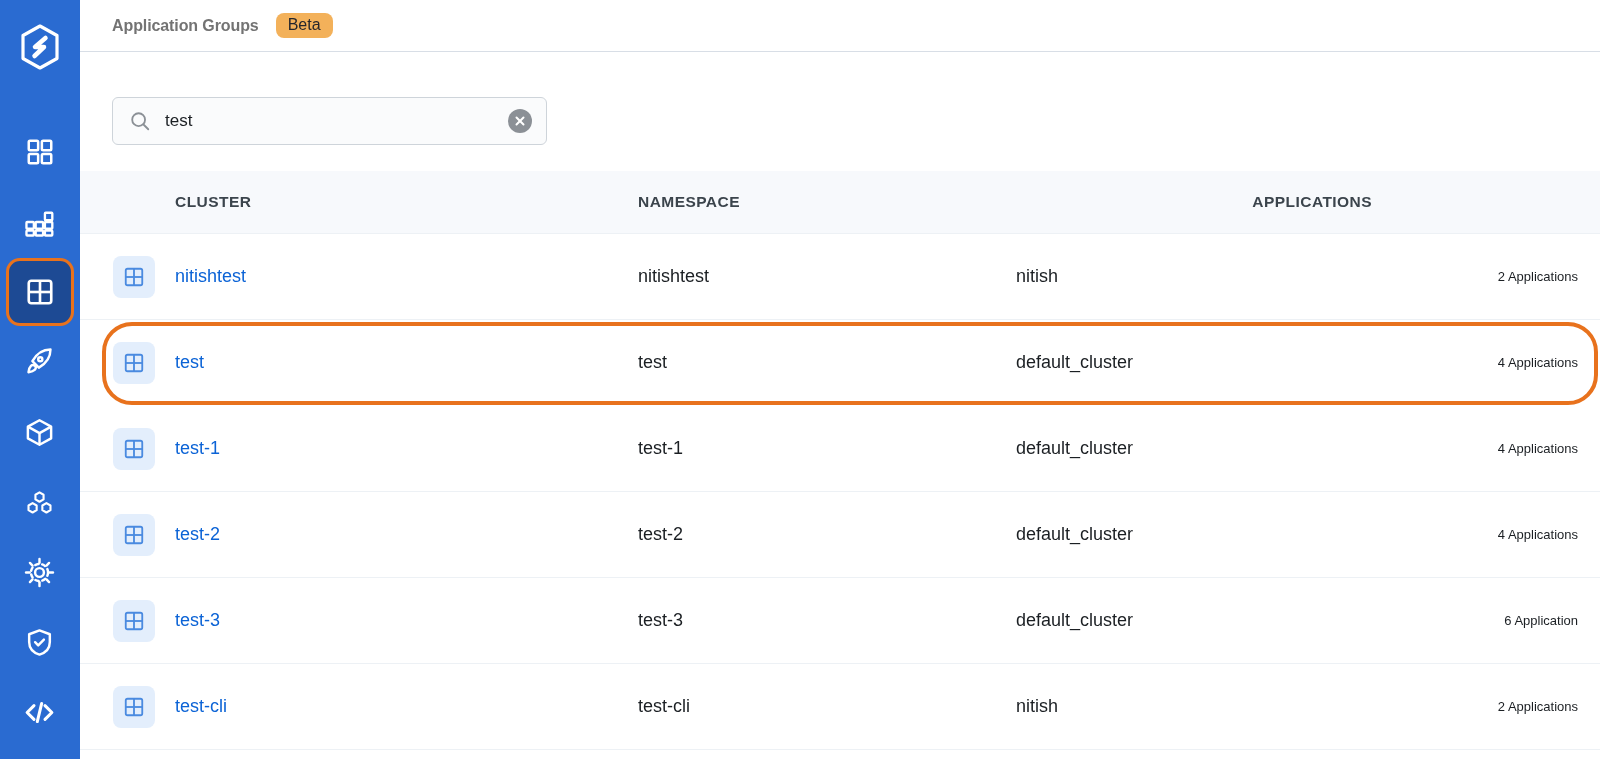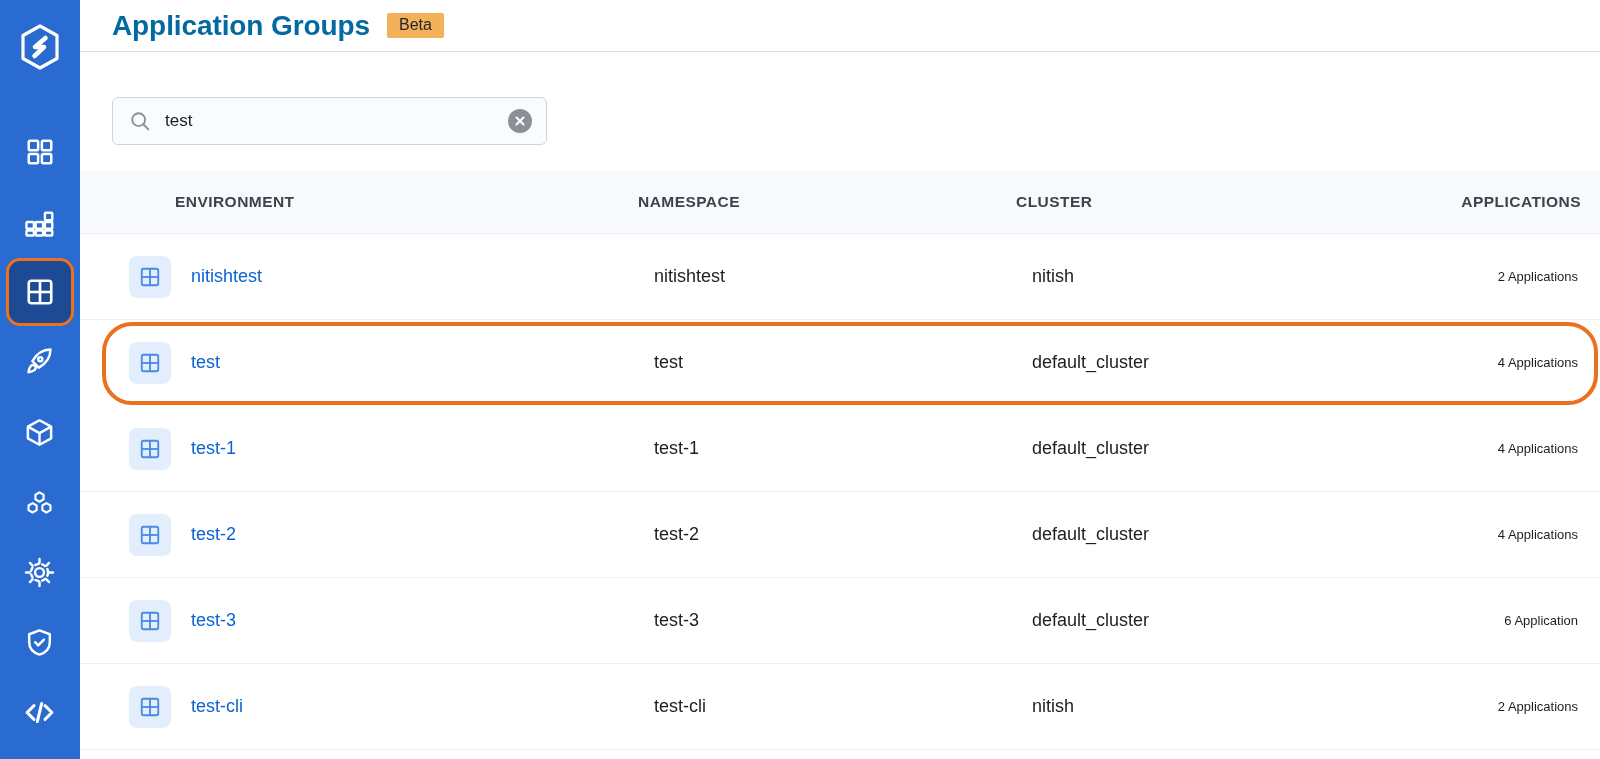--- a/index.html
+++ b/index.html
@@ -69,32 +69,32 @@
     overflow: hidden;
   }
   .page-header {
     height: 52px;
     border-bottom: 1px solid #d8dee6;
     display: flex;
     align-items: center;
     padding-left: 32px;
   }
   .page-title {
-    font-size: 28px;
+    font-size: 16px;
     font-weight: 600;
-    color: #0369a1;
+    color: #737373;
     letter-spacing: -0.1px;
   }
   .beta-badge {
     margin-left: 17px;
     background: #f3b15a;
     color: #25262c;
     font-size: 16px;
     font-weight: 400;
-    border-radius: 2px;
+    border-radius: 8px;
     padding: 4px 12px 5px 12px;
     line-height: 1;
   }
 
   
   .search-wrap {
     padding: 45px 0 0 32px;
   }
   .search-box {
     width: 435px;
@@ -150,21 +150,20 @@
     font-weight: 600;
     color: #3b444c;
     letter-spacing: 0.45px;
   }
   .th-apps { text-align: right; padding-right: 19px; }
 
   .row {
     height: 86px;
     border-bottom: 1px solid #edf1f5;
     position: relative;
-    padding-left: 16px;
   }
   .row.highlighted {
     border-bottom: 1px solid transparent;
   }
   .row.highlighted::after {
     content: "";
     position: absolute;
     left: 22px;
     right: 2px;
     top: 2px;
@@ -346,23 +345,22 @@
             <line x1="9.5" y1="2.5" x2="2.5" y2="9.5"></line>
           </svg>
         </span>
       </div>
     </div>
 
     <div class="table">
 
       <div class="row-grid thead">
         <div></div>
-        <div class="th">ENVIRONMENT</div>
+        <div class="th">CLUSTER</div>
         <div class="th">NAMESPACE</div>
-        <div class="th">CLUSTER</div>
         <div class="th th-apps">APPLICATIONS</div>
       </div>
 
       <div id="rows-container">
   <div class="row-grid row">
     <div class="cell-icon">
       <span class="grid-badge">
         <svg width="22" height="22" viewBox="0 0 24 24" fill="none" stroke="#4a8ae0" stroke-width="2">
           <rect x="3" y="3" width="18" height="18" rx="2"></rect>
           <line x1="12" y1="3" x2="12" y2="21"></line>

